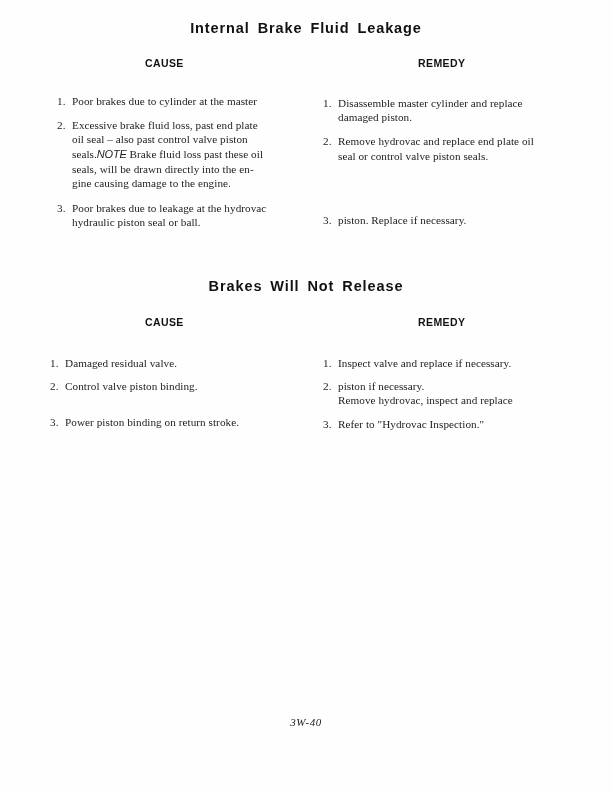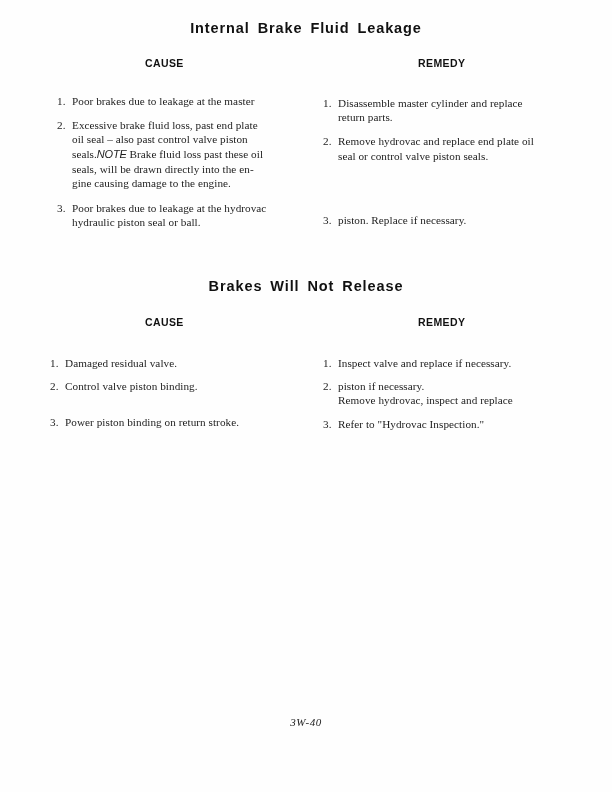--- a/index.html
+++ b/index.html
@@ -115,21 +115,21 @@
       <div class="col-header remedy">REMEDY</div>
     </div>
 
     <div class="columns" style="margin-top:19px; height:150px;">
 
       <div class="col left">
 
         <div class="item" style="margin-top:0;">
           <span class="item-num">1.</span>
           <span class="item-text">
-            <span class="ln">Poor brakes due to leakage at the master</span>
+            <span class="ln">Poor brakes due to cylinder at the master</span>
           </span>
         </div>
 
         <div class="item" style="margin-top:10px;">
           <span class="item-num">2.</span>
           <span class="item-text">
             <span class="ln">Excessive brake fluid loss, past end plate</span>
             <span class="ln">oil seal – also past control valve piston</span>
             <span class="ln"><span>seals.</span><span class="note-tag">NOTE</span> <span>Brake fluid loss past these oil</span></span>
             <span class="ln">seals, will be drawn directly into the en-</span>
@@ -145,21 +145,21 @@
           </span>
         </div>
       </div>
 
       <div class="col right">
 
         <div class="item" style="margin-top:2px;">
           <span class="item-num">1.</span>
           <span class="item-text">
             <span class="ln">Disassemble master cylinder and replace</span>
-            <span class="ln">return parts.</span>
+            <span class="ln">damaged piston.</span>
           </span>
         </div>
 
         <div class="item" style="margin-top:10px;">
           <span class="item-num">2.</span>
           <span class="item-text">
             <span class="ln">Remove hydrovac and replace end plate oil</span>
             <span class="ln">seal or control valve piston seals.</span>
           </span>
         </div>

